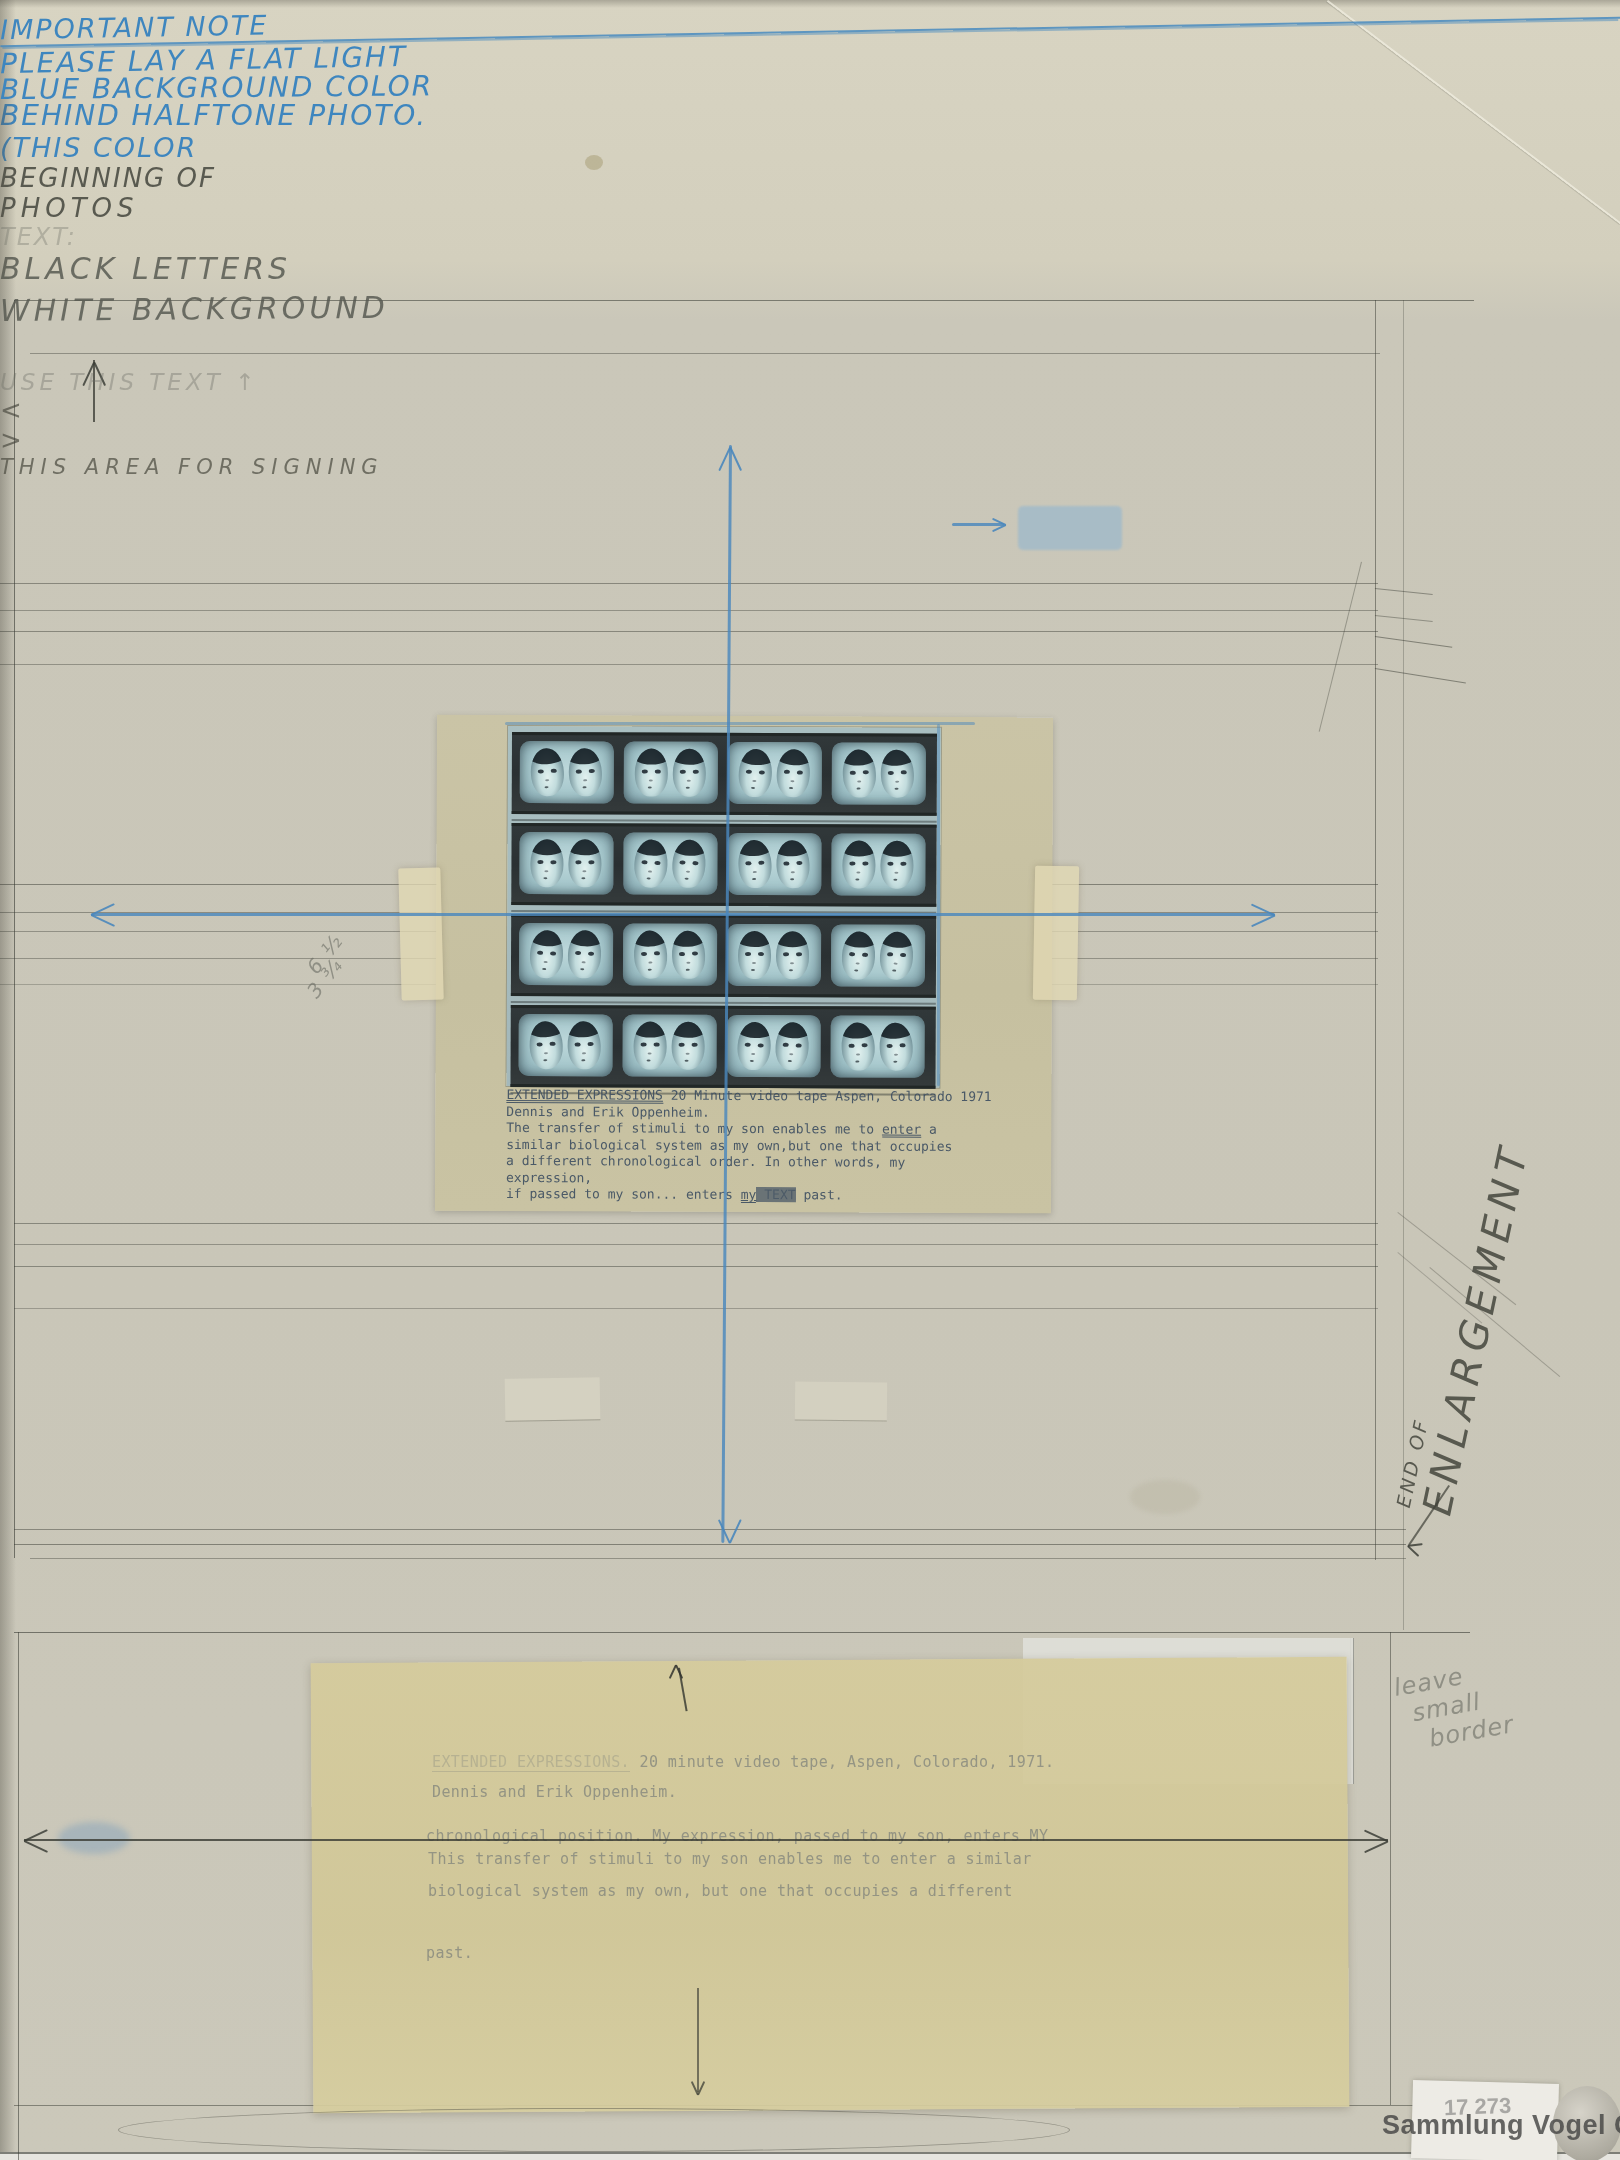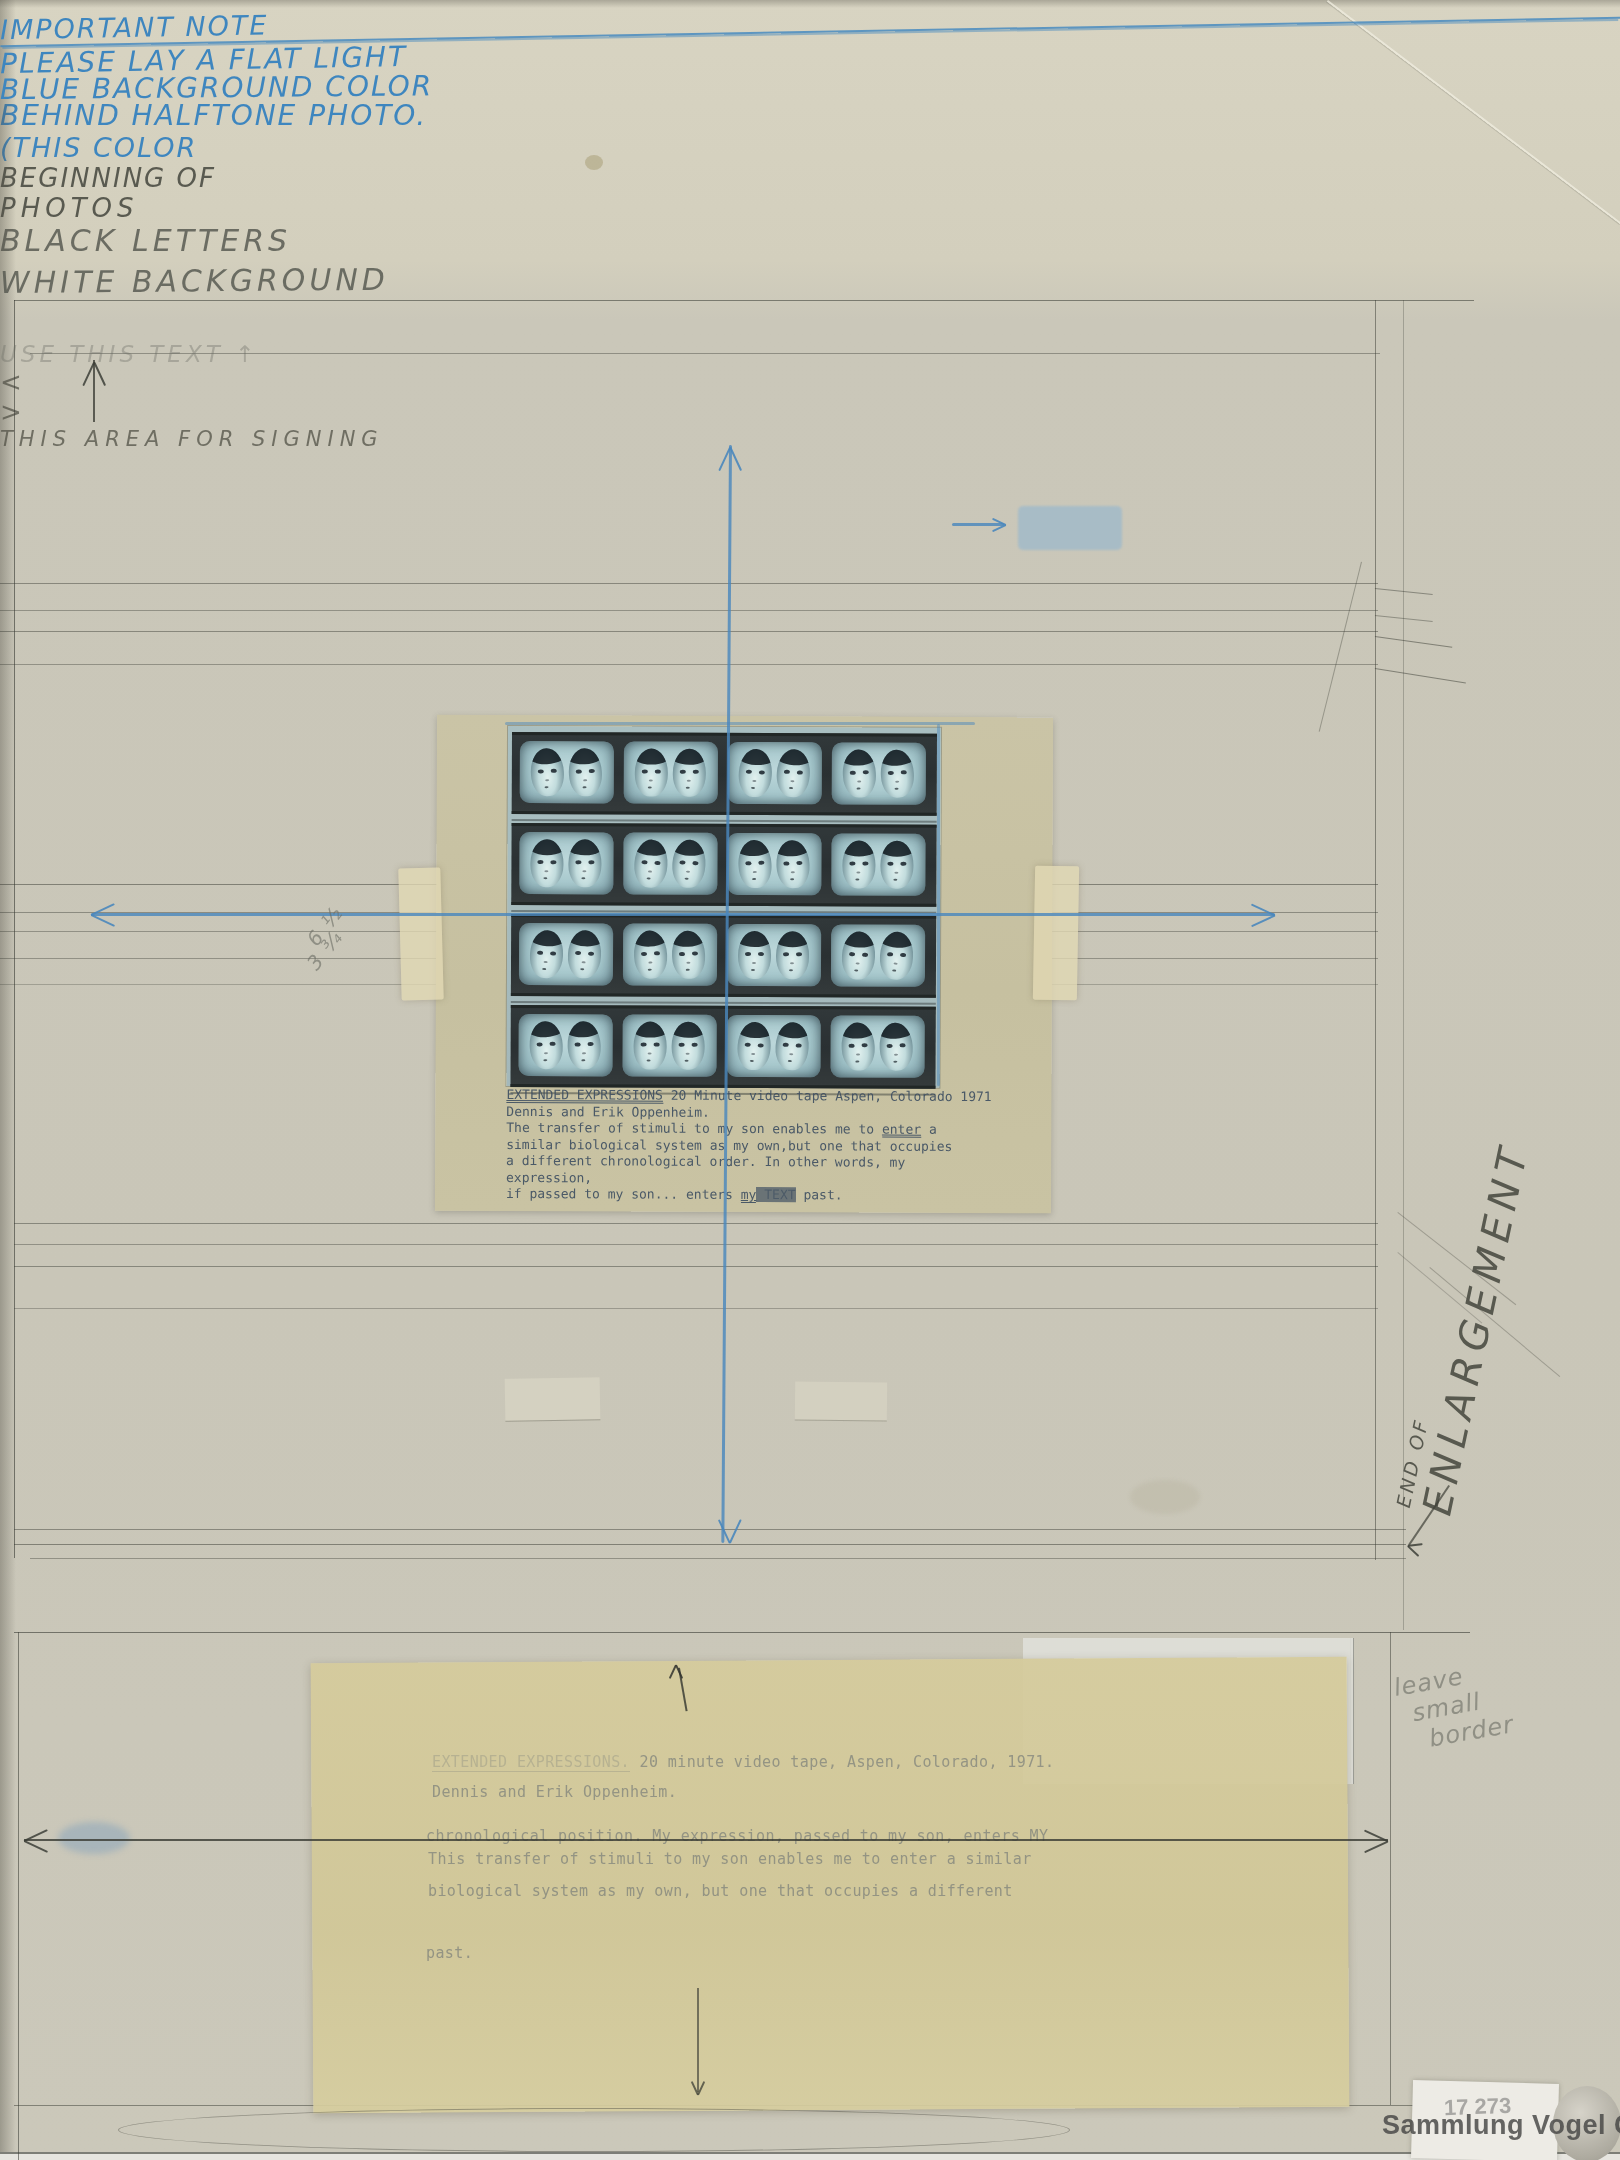--- a/index.html
+++ b/index.html
@@ -231,20 +231,21 @@
   <div class="hand" style="left:40px;top:424px;font-size:26px;">BEGINNING OF</div>
   <div class="hand" style="left:78px;top:458px;font-size:26px;letter-spacing:5px;">PHOTOS</div>
 
   <div class="abs" style="left:1392px;top:1505px;transform:rotate(-78deg);transform-origin:0 0;">
     <div class="hand" style="font-size:19px;letter-spacing:3px;">END OF</div>
     <div class="hand" style="font-size:40px;letter-spacing:7px;">ENLARGEMENT</div>
   </div>
   <div class="ln" style="left:1450px;top:1486px;width:72px;height:1.6px;background:rgba(62,64,56,.7);transform:rotate(124deg);"></div>
   <div class="ah left sm" style="left:1408px;top:1545px;transform:rotate(18deg);"></div>
 
+  <div class="hand faint" style="left:880px;top:1662px;font-size:24px;opacity:.55;">TEXT:</div>
   <div class="hand" style="left:1014px;top:1652px;font-size:30px;letter-spacing:4px;color:rgba(88,90,82,.85);">BLACK LETTERS</div>
   <div class="hand" style="left:952px;top:1694px;font-size:30px;letter-spacing:4px;color:rgba(88,90,82,.85);transform:rotate(-.5deg);">WHITE BACKGROUND</div>
 
   <div class="abs" style="left:1398px;top:1664px;transform:rotate(-10deg);">
     <div class="hand faint" style="font-size:24px;letter-spacing:1px;">leave</div>
     <div class="hand faint" style="font-size:24px;letter-spacing:1px;margin-left:14px;">small</div>
     <div class="hand faint" style="font-size:24px;letter-spacing:1px;margin-left:26px;">border</div>
   </div>
   <div class="hand faint" style="left:1496px;top:1798px;font-size:20px;transform:rotate(-52deg);">6 ½</div>
   <div class="hand faint" style="left:1488px;top:1846px;font-size:20px;transform:rotate(-52deg);">3 ¾</div>

